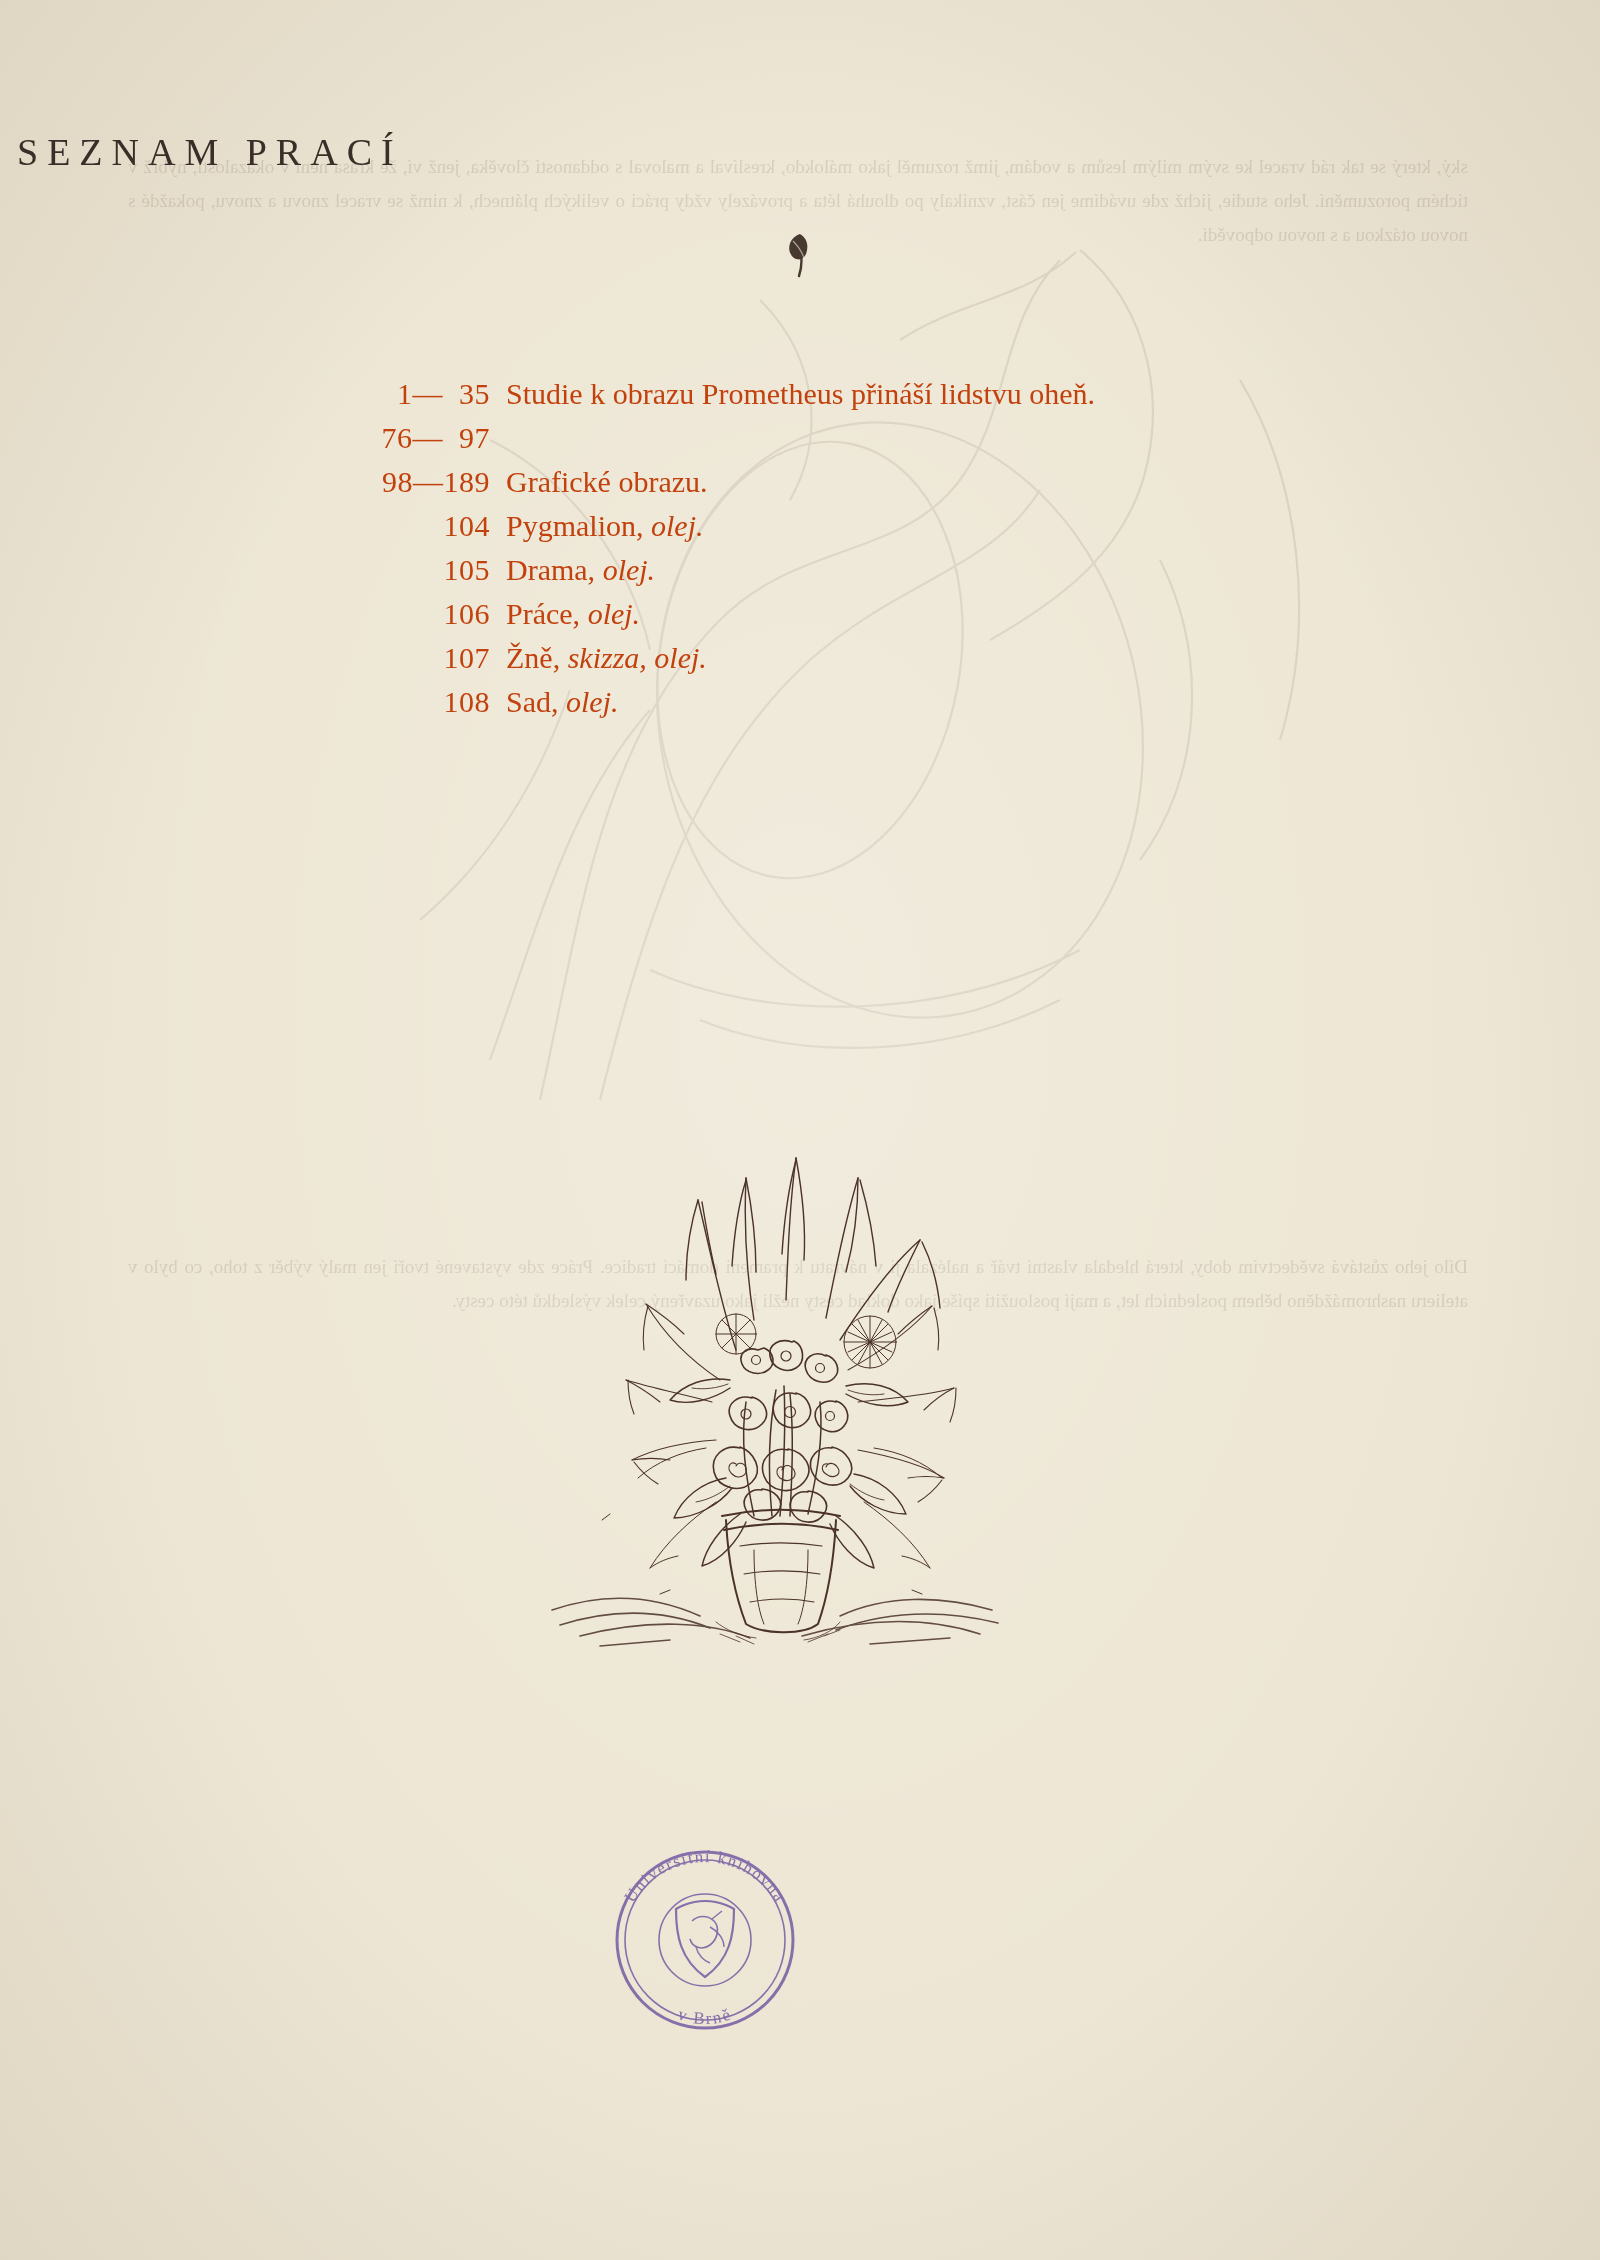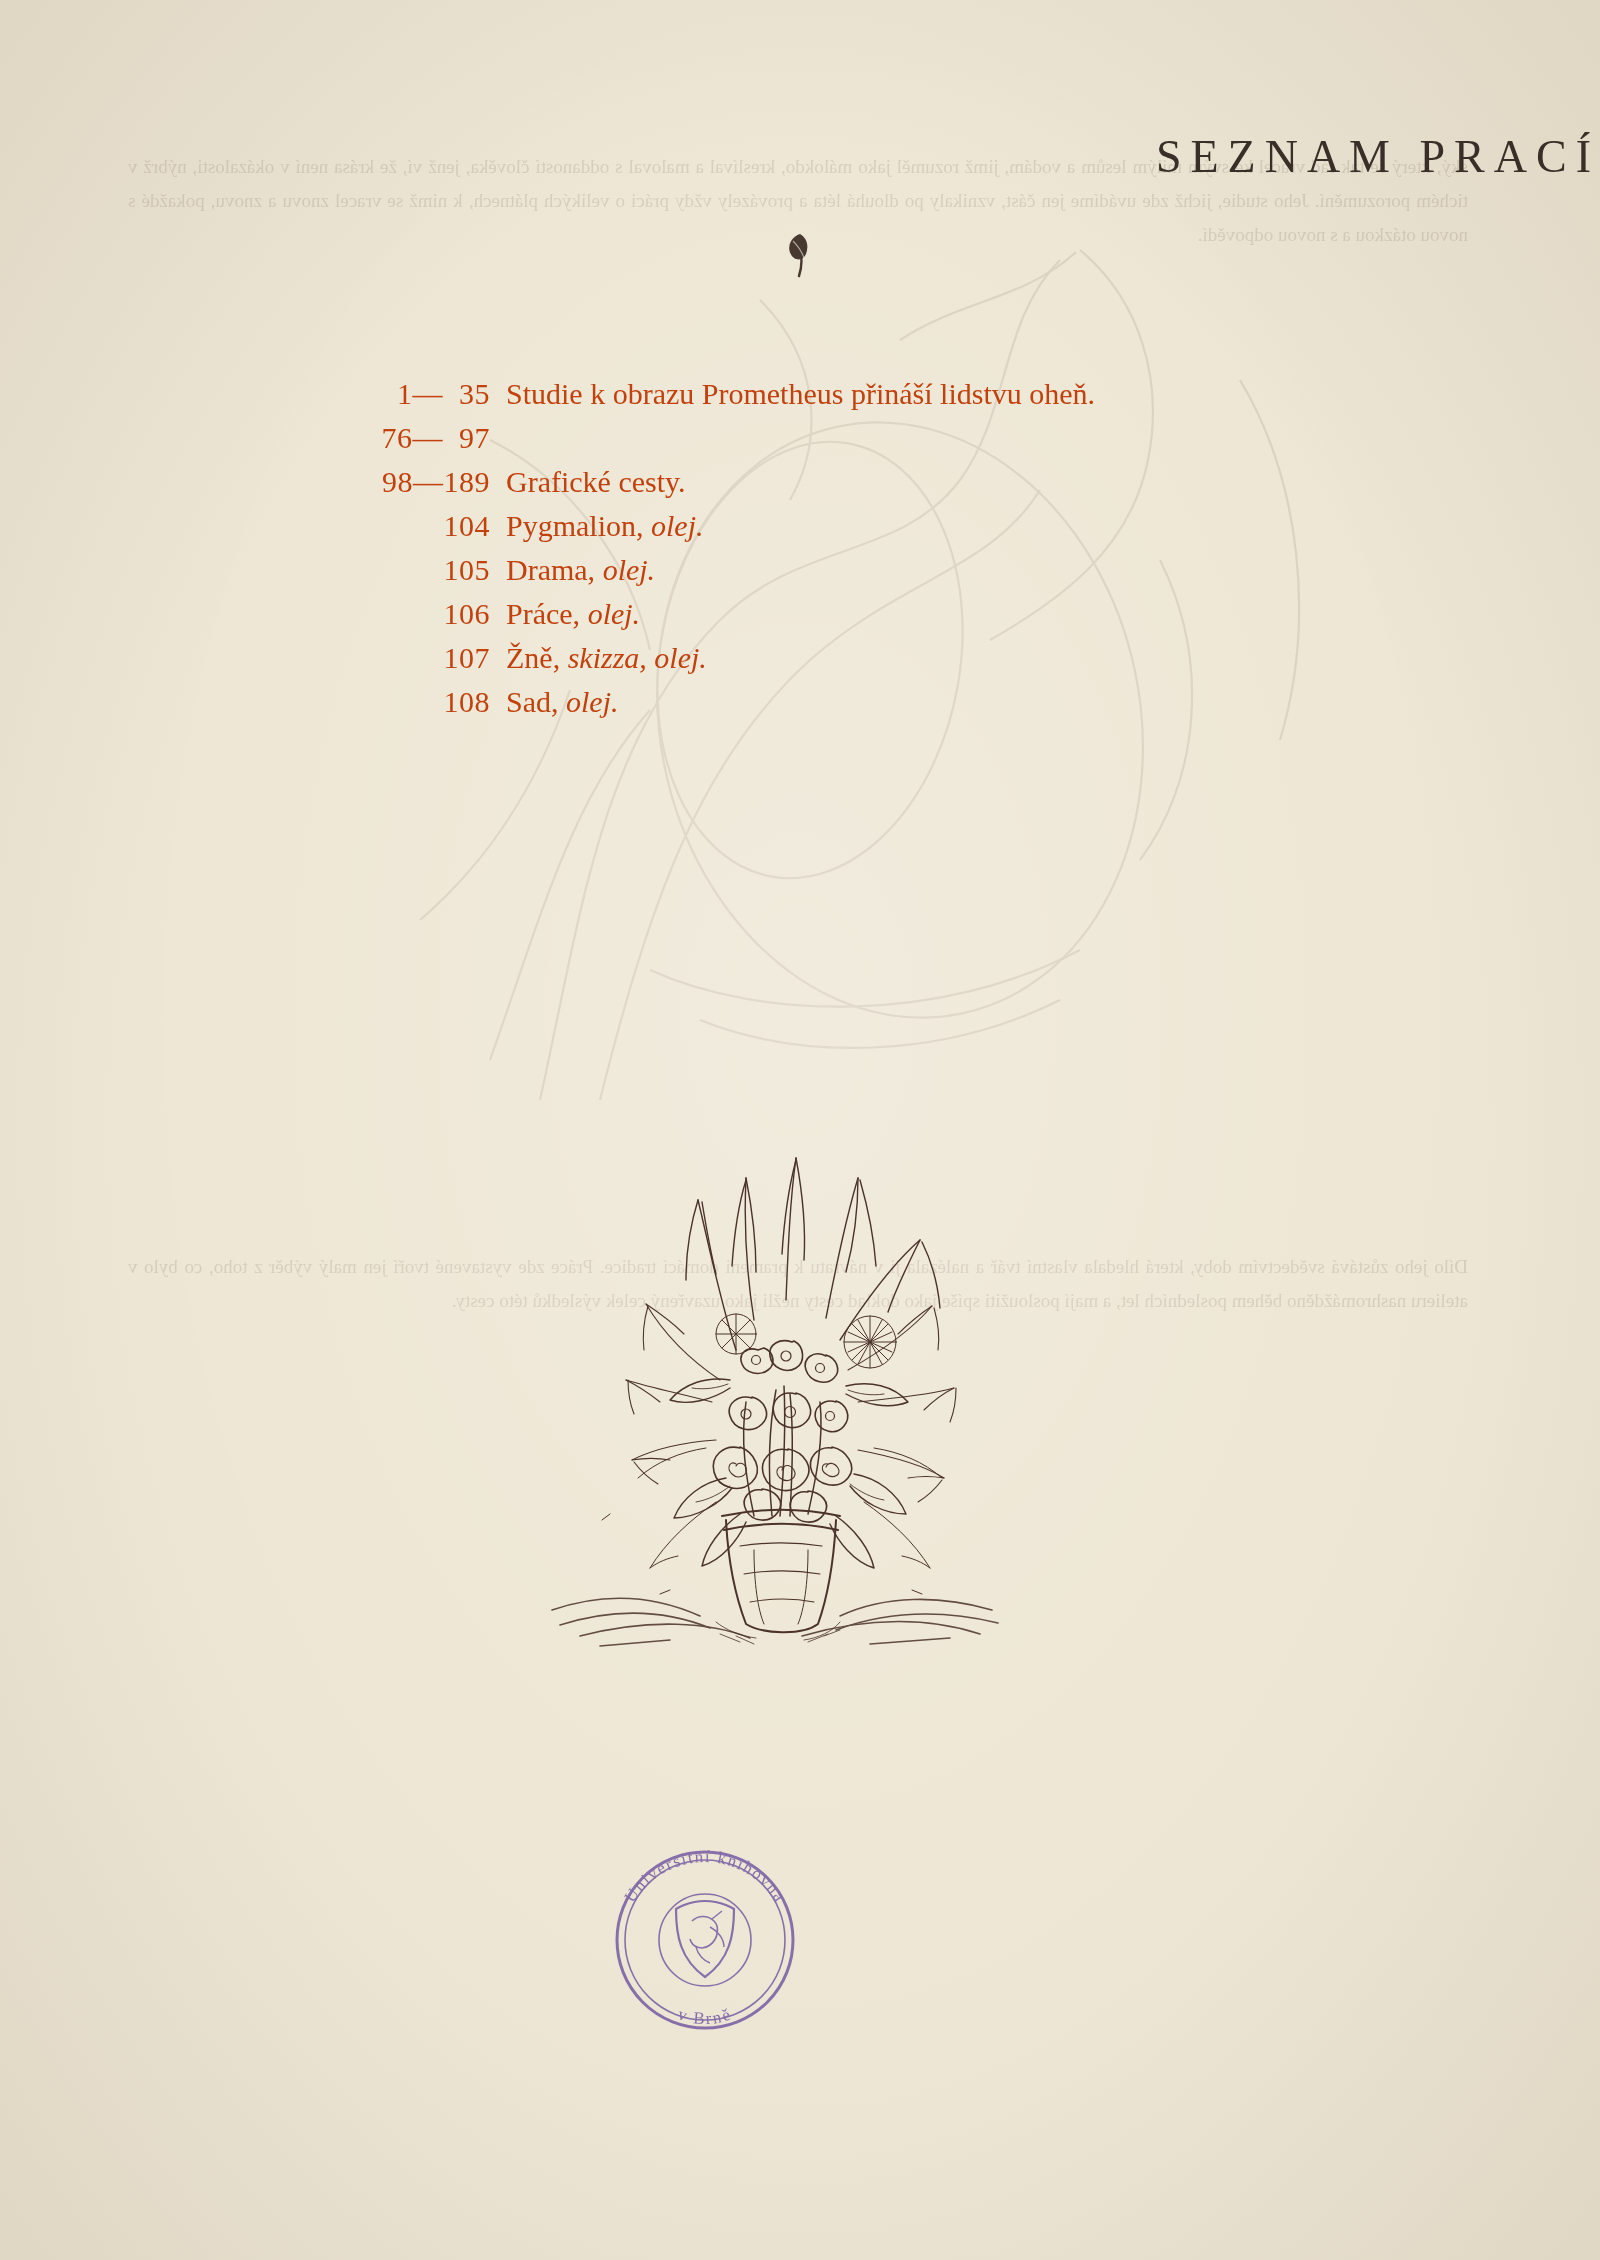--- a/index.html
+++ b/index.html
@@ -67,26 +67,26 @@
     top: 60px;
     width: 1040px;
     height: 1180px;
     opacity: 0.20;
     pointer-events: none;
   }
 
   
   .heading {
     position: absolute;
-    left: 0;
+    left: 17px;
     right: 0;
     top: 130px;
-    text-align: right;
+    text-align: left;
     font-family: "Liberation Serif", serif;
-    font-size: 46px;
+    font-size: 38px;
     letter-spacing: 9px;
     color: #3a2f28;
     font-weight: 400;
   }
 
   .ornament {
     position: absolute;
     left: 0;
     right: 0;
     top: 228px;
@@ -195,21 +195,21 @@
       <span class="work-title"><span>Studie k obrazu Prometheus přináší lidstvu oheň.</span><span class="it"></span></span>
     </div>
 
 
     <div class="work-row">
       <span class="work-range">76—  97</span>
     </div>
 
     <div class="work-row">
       <span class="work-range">98—189</span>
-      <span class="work-title"><span>Grafické cesty.</span><span class="it"></span></span>
+      <span class="work-title"><span>Grafické obrazu.</span><span class="it"></span></span>
     </div>
 
     <div class="work-row">
       <span class="work-range">104</span>
       <span class="work-title"><span>Pygmalion, </span><span class="it">olej.</span></span>
     </div>
 
     <div class="work-row">
       <span class="work-range">105</span>
       <span class="work-title"><span>Drama, </span><span class="it">olej.</span></span>

